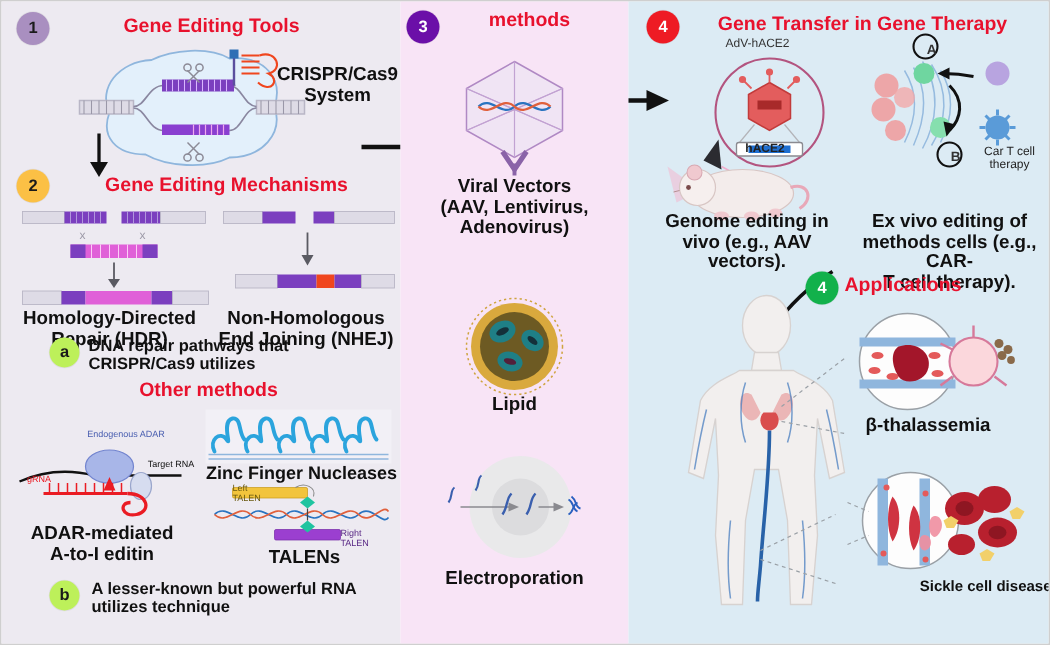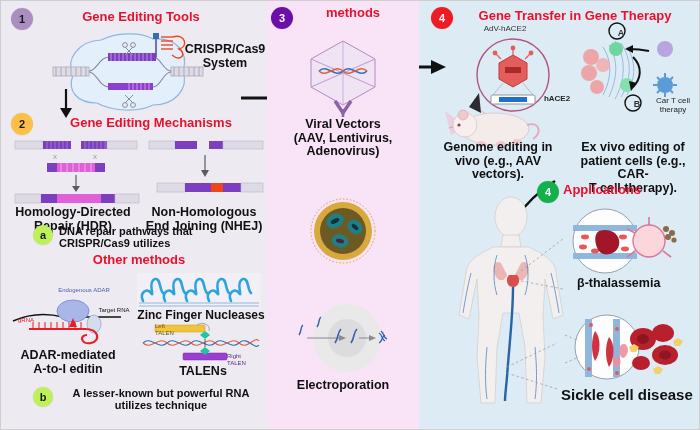--- a/index.html
+++ b/index.html
@@ -312,21 +312,21 @@
         <path d="M56,2 C62,-2 70,2 68,8" fill="none" stroke="#888" stroke-width="0.7"></path>
       </svg>
       <div class="tiny" style="left:14px; top:0px; width:26px; text-align:left; color:#6a5a10;">Left TALEN</div>
       <div class="tiny" style="left:86px; top:30px; width:32px; text-align:left; color:#5a2a86;">Right TALEN</div>
     </div>
 
     <div class="cap" style="left:150px; top:364px; width:104px; font-size:12.5px;">TALENs</div>
 
     <div class="badge badge-lt" style="left:32px; top:386px; background:#bdf05a;">b</div>
 
-    <div class="note" style="left:60px; top:386px; width:200px; text-align:center;">
+    <div class="note" style="left:60px; top:386px; width:200px; text-align:left;">
       <div>A lesser-known but powerful RNA</div>
       <div>utilizes technique</div>
     </div>
 
     <div class="art" style="left:240px; top:86px;">
       <svg width="44" height="22" viewBox="0 0 44 22">
         <line x1="0" y1="11" x2="30" y2="11" stroke="#111" stroke-width="3"></line>
         <polygon points="28,4 43,11 28,18" fill="#111"></polygon>
       </svg>
     </div>
@@ -380,20 +380,21 @@
           <ellipse cx="26" cy="24" rx="4.5" ry="2.2" fill="#14303a" transform="rotate(-25 26 24)"></ellipse>
           <ellipse cx="46" cy="30" rx="8" ry="6.5" fill="#1f7f86" transform="rotate(40 46 30)"></ellipse>
           <ellipse cx="46" cy="30" rx="4" ry="2" fill="#14303a" transform="rotate(40 46 30)"></ellipse>
           <ellipse cx="31" cy="44" rx="8.5" ry="6.5" fill="#1f7f86" transform="rotate(15 31 44)"></ellipse>
           <ellipse cx="31" cy="44" rx="4.2" ry="2" fill="#53203a" transform="rotate(15 31 44)"></ellipse>
         </g>
       </svg>
     </div>
 
     <div class="cap" style="left:2px; top:262px; width:148px; font-size:12.5px;">
+      <div>Lipid</div>
     </div>
 
     <div class="art" style="left:24px; top:300px;">
       <svg width="104" height="74" viewBox="0 0 104 74">
         <circle cx="56" cy="37" r="34" fill="#e9e9ea"></circle>
         <circle cx="56" cy="37" r="19" fill="#dcdcde"></circle>
         <path d="M8,34 C11,30 9,26 12,24" fill="none" stroke="#3a5fae" stroke-width="1.4"></path>
         <path d="M26,26 C29,22 27,18 30,16" fill="none" stroke="#3a5fae" stroke-width="1.4"></path>
         <line x1="16" y1="37" x2="50" y2="37" stroke="#8a8a8f" stroke-width="1"></line>
         <polygon points="48,34 55,37 48,40" fill="#8a8a8f"></polygon>
@@ -446,21 +447,21 @@
             <line x1="58" y1="50" x2="68" y2="62"></line>
           </g>
           <rect x="26" y="62" width="44" height="9" rx="1.5" fill="#fff" stroke="#8a8a90" stroke-width="0.9"></rect>
           <rect x="34" y="64" width="28" height="5" fill="#1f6fd0"></rect>
         </g>
         <path d="M14,60 L4,74 L16,80 Z" fill="#2b2b30"></path>
         <path d="M16,78 C26,84 36,86 44,84" fill="none" stroke="#f0aecd" stroke-width="1"></path>
       </svg>
     </div>
 
-    <div class="tiny" style="left:74px; top:94px; width:34px; font-size:8px; font-weight:bold; color:#222;margin-left:47px;">hACE2</div>
+    <div class="tiny" style="left:74px; top:94px; width:34px; font-size:8px; font-weight:bold; color:#222;">hACE2</div>
 
     <div class="art" style="left:18px; top:100px;">
       <svg width="108" height="48" viewBox="0 0 108 48">
         <path d="M8,10 L30,26 L14,34 Z" fill="#f4b8cf" opacity="0.55"></path>
         <ellipse cx="58" cy="28" rx="34" ry="16" fill="#f3eceb" stroke="#d8c6c4" stroke-width="0.8"></ellipse>
         <circle cx="28" cy="24" r="12" fill="#f6efee" stroke="#d8c6c4" stroke-width="0.8"></circle>
         <circle cx="26" cy="14" r="5" fill="#f0c9cf" stroke="#d8a8b2" stroke-width="0.7"></circle>
         <circle cx="22" cy="24" r="1.6" fill="#7a4a4a"></circle>
         <path d="M16,26 L12,27" stroke="#b08a8a" stroke-width="0.6"></path>
         <path d="M90,24 C102,20 106,32 96,38" fill="none" stroke="#e8a8b8" stroke-width="2"></path>
@@ -521,21 +522,21 @@
     </div>
 
     <div class="cap" style="left:6px; top:140px; width:146px; font-size:12.5px;">
       <div>Genome editing in</div>
       <div>vivo (e.g., AAV</div>
       <div>vectors).</div>
     </div>
 
     <div class="cap" style="left:148px; top:140px; width:132px; font-size:12.5px;">
       <div>Ex vivo editing of</div>
-      <div>patient cells (e.g., CAR-</div>
+      <div>methods cells (e.g., CAR-</div>
       <div>T cell therapy).</div>
     </div>
 
     <div class="art" style="left:80px; top:178px;">
       <svg width="60" height="48" viewBox="0 0 60 48">
         <path d="M56,2 C40,12 26,26 16,40" fill="none" stroke="#111" stroke-width="2.4"></path>
         <polygon points="22,34 12,46 24,44" fill="#111"></polygon>
       </svg>
     </div>
 
@@ -639,15 +640,15 @@
           <polygon points="88,58 93,55 98,58 95,63 90,63"></polygon>
           <polygon points="108,30 113,27 118,30 115,35 110,35"></polygon>
         </g>
         <g stroke="#9aa0a6" stroke-width="0.8" stroke-dasharray="2.5 2.5">
           <line x1="0" y1="24" x2="14" y2="30"></line>
           <line x1="0" y1="52" x2="14" y2="46"></line>
         </g>
       </svg>
     </div>
 
-    <div class="cap" style="left:142px; top:386px; width:140px; font-size:15px; text-align:left;">Sickle cell disease</div>
+    <div class="cap" style="left:142px; top:386px; width:140px; font-size:10px; text-align:right;">Sickle cell disease</div>
   </div>
 </div>
 
 </body></html>

